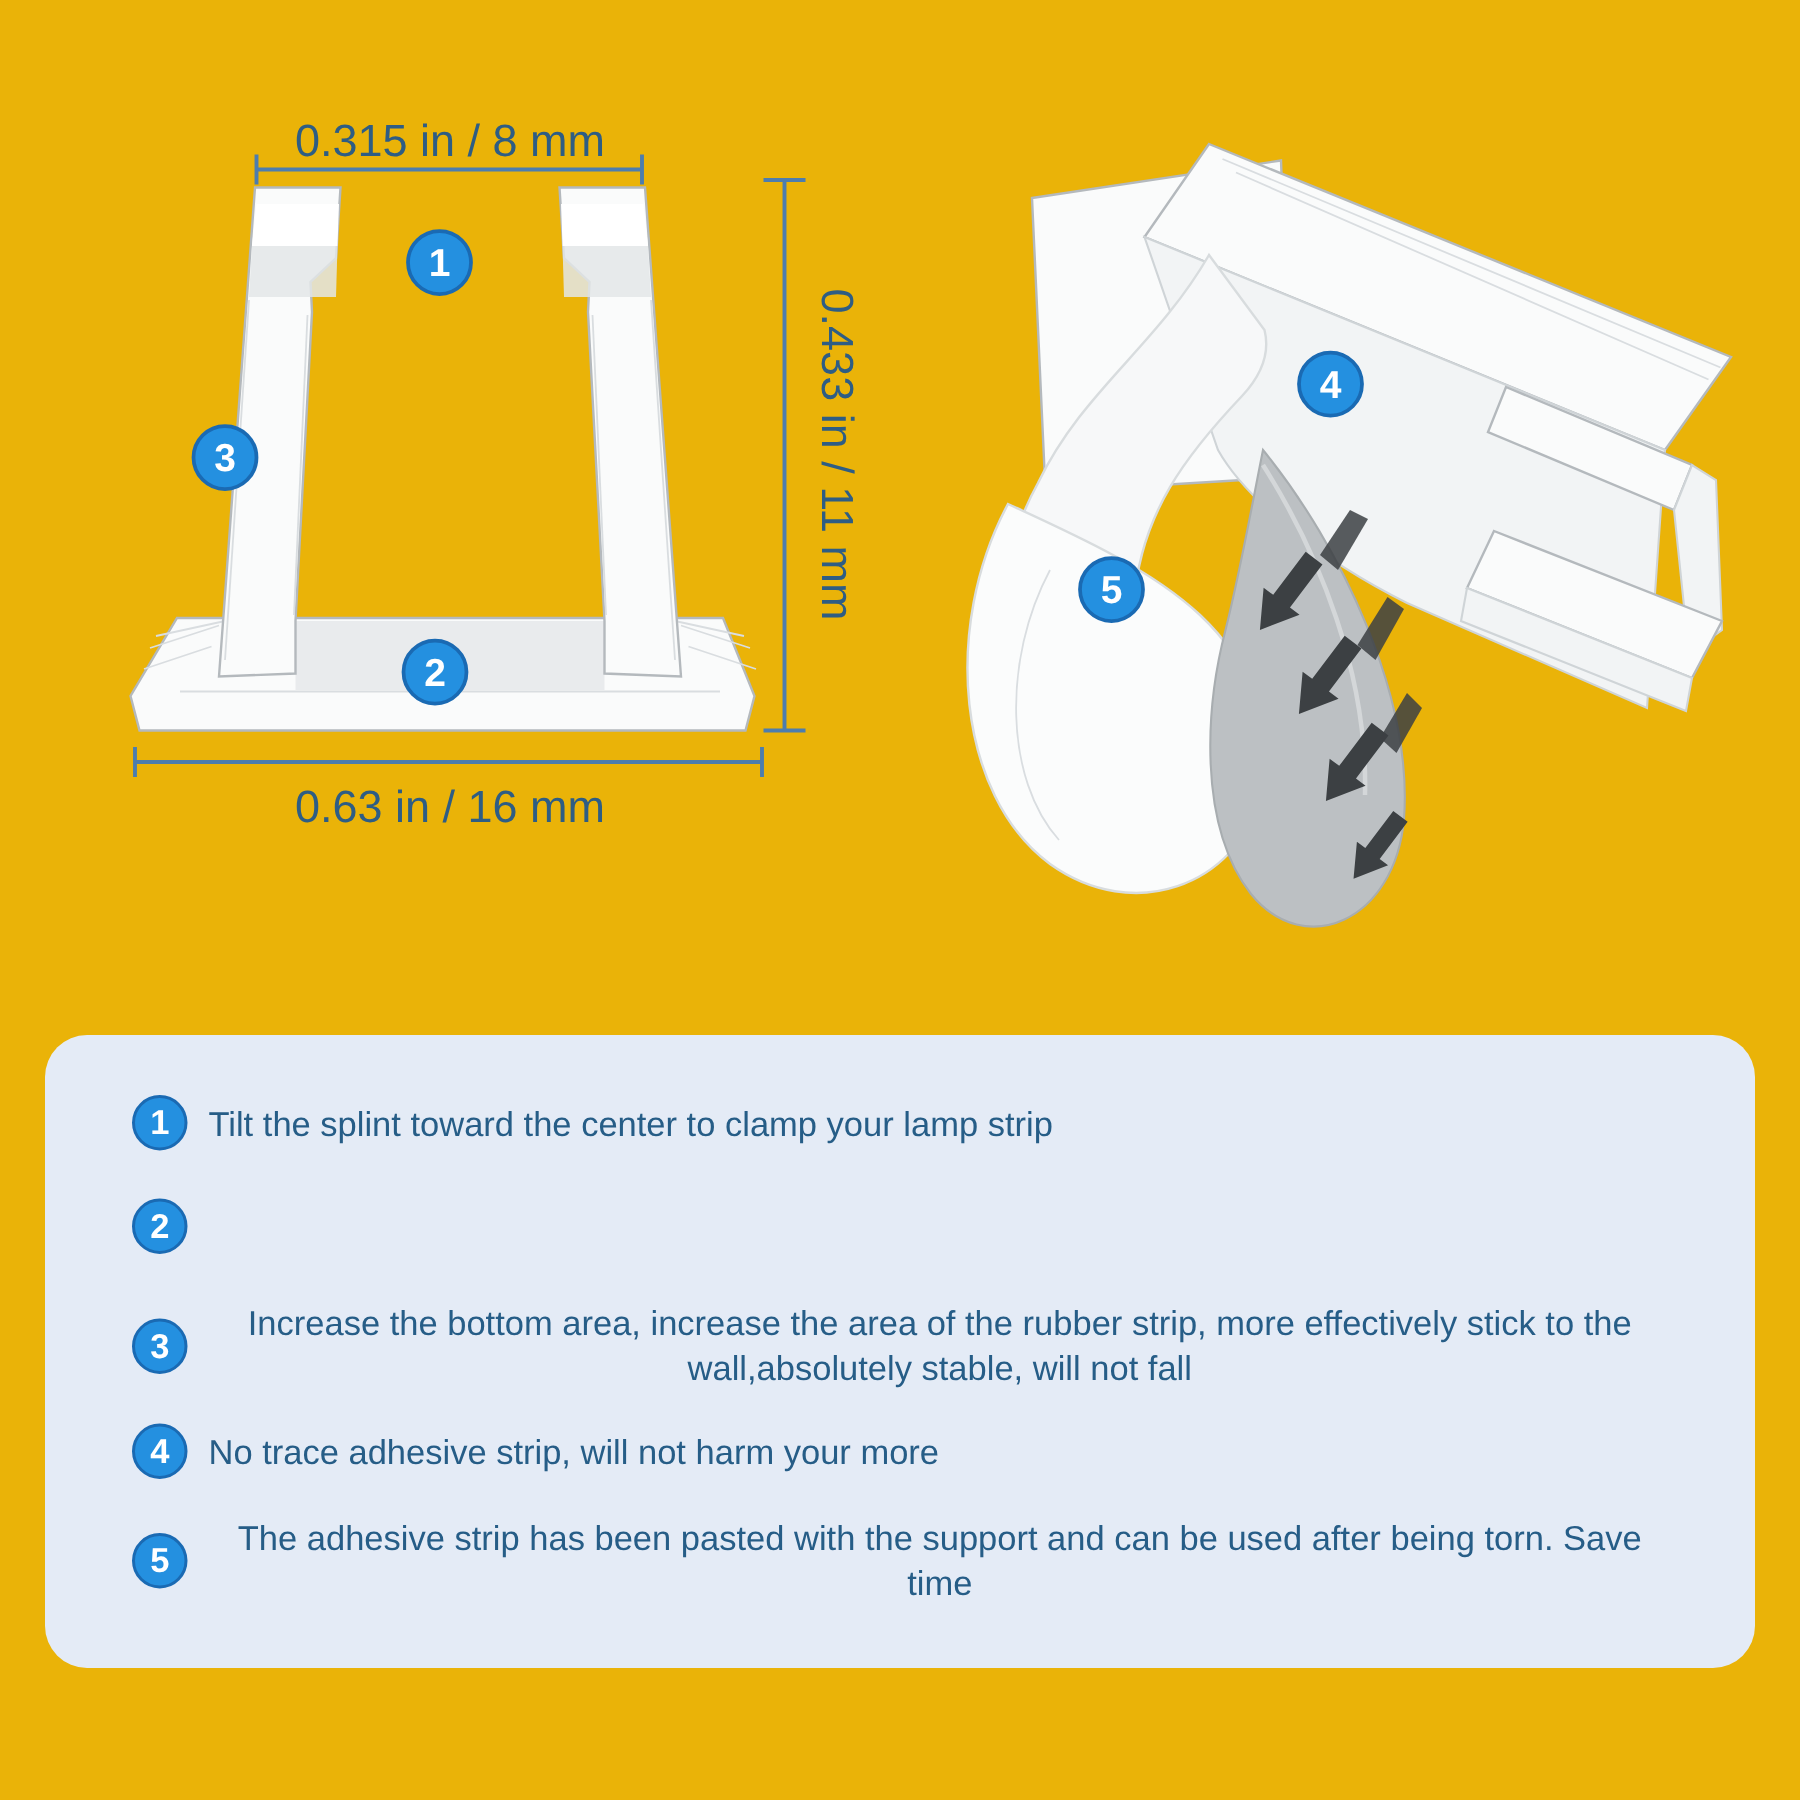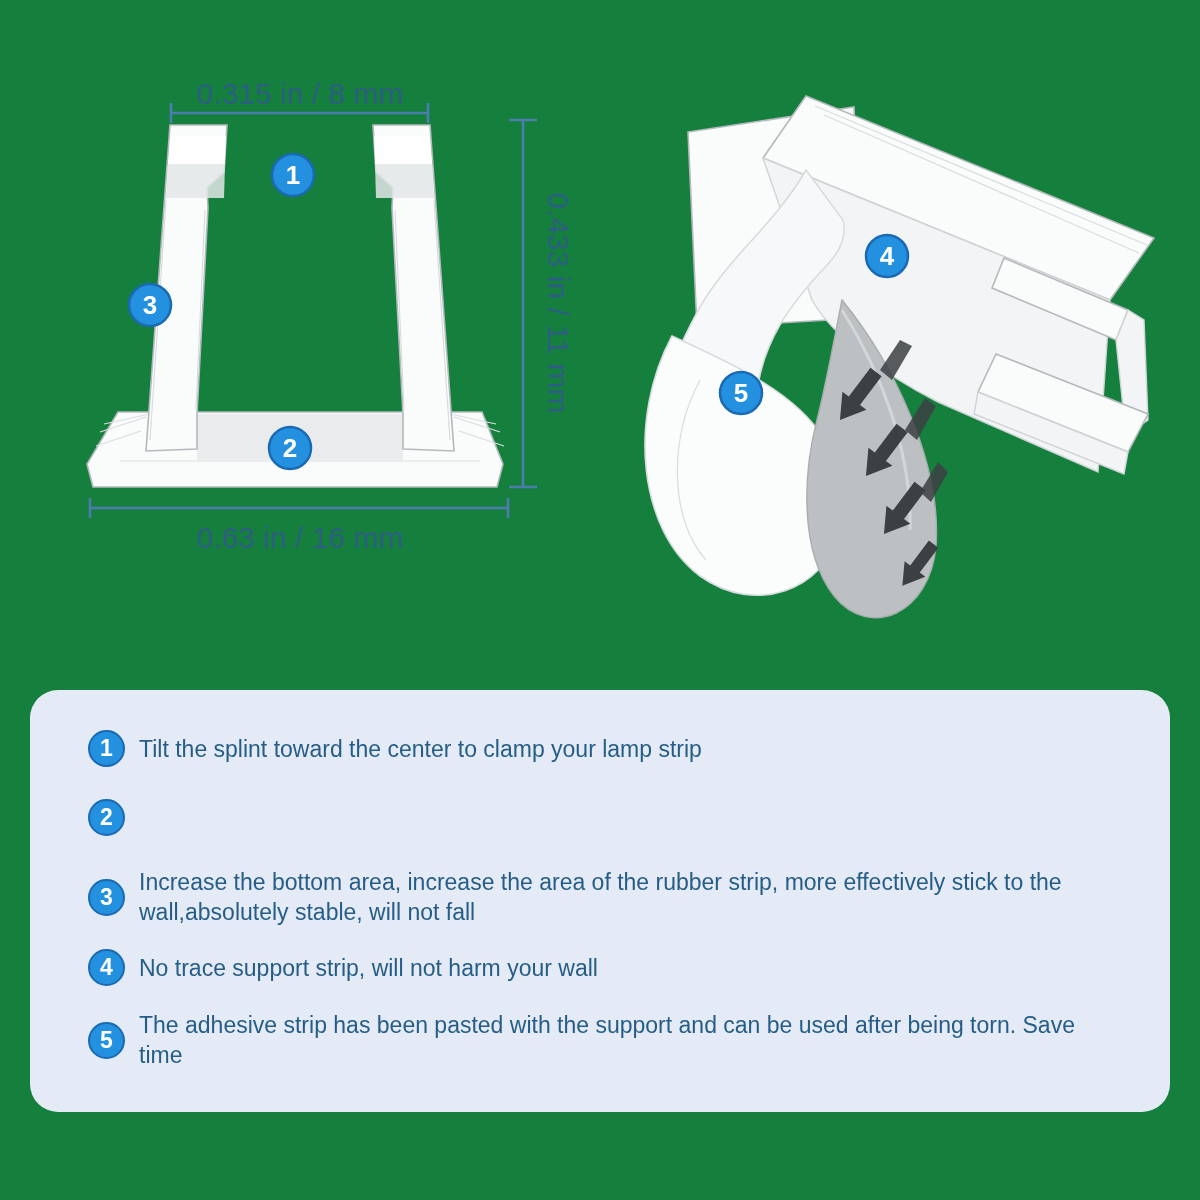--- a/index.html
+++ b/index.html
@@ -1,17 +1,17 @@
 <!DOCTYPE html>
 <html><head>
 <meta charset="utf-8">
 <style>
   html,body{margin:0;padding:0;background:#ffffff;}
   body{width:1200px;height:1200px;font-family:"Liberation Sans",sans-serif;overflow:hidden;}
-  .stage{position:relative;width:1200px;height:1200px;background:#15803d;}
+  .stage{position:relative;width:1200px;height:1200px;background:#eab308;}
   .figures{position:absolute;left:0;top:0;}
 
   
   .dim-line{stroke:#4d7dae;stroke-width:2.6;fill:none;}
   .dim-text{fill:#2e5d84;font-size:30px;font-family:"Liberation Sans",sans-serif;}
   .plastic{fill:#fafbfb;stroke:#b4b9bd;stroke-width:1.6;}
   .plastic-soft{fill:#f2f4f5;stroke:#cfd4d7;stroke-width:1.4;}
   .edge-lite{stroke:#d9dde0;stroke-width:1.2;fill:none;}
   .callout-circle{fill:#2490e0;stroke:#1a6ab3;stroke-width:2.5;}
   .callout-num{fill:#ffffff;font-size:26px;font-weight:bold;text-anchor:middle;font-family:"Liberation Sans",sans-serif;}
@@ -21,21 +21,21 @@
          background:#e4ebf6;border-radius:28px;box-sizing:border-box;
          padding:40px 30px 0 58px;}
   .row{display:flex;align-items:center;}
   .row.m2{margin-top:32px;}
   .row.m3{margin-top:31px;}
   .row.m4{margin-top:22px;}
   .row.m5{margin-top:24px;}
   .badge{width:37px;height:37px;border-radius:50%;background:#2490e0;border:2px solid #1a6ab3;
          color:#ffffff;font-weight:bold;font-size:23px;display:flex;align-items:center;
          justify-content:center;flex-shrink:0;margin-right:14px;box-sizing:border-box;line-height:1;}
-  .txt{font-size:23px;line-height:30px;color:#265d87;max-width:975px;}
+  .txt{font-size:23px;line-height:30px;color:#265d87;max-width:975px;text-align:center;}
 </style>
 </head>
 <body>
 
 <div class="stage">
 
   <svg class="figures" width="1200" height="680" viewBox="0 0 1200 680">
 
     <g>
 
@@ -156,21 +156,21 @@
       <div class="badge">2</div>
     </div>
 
     <div class="row m3">
       <div class="badge">3</div>
       <div class="txt">Increase the bottom area, increase the area of the rubber strip, more effectively stick to the wall,absolutely stable, will not fall</div>
     </div>
 
     <div class="row m4">
       <div class="badge">4</div>
-      <div class="txt">No trace support strip, will not harm your wall</div>
+      <div class="txt">No trace adhesive strip, will not harm your more</div>
     </div>
 
     <div class="row m5">
       <div class="badge">5</div>
       <div class="txt">The adhesive strip has been pasted with the support and can be used after being torn. Save time</div>
     </div>
 
   </div>
 </div>
 

